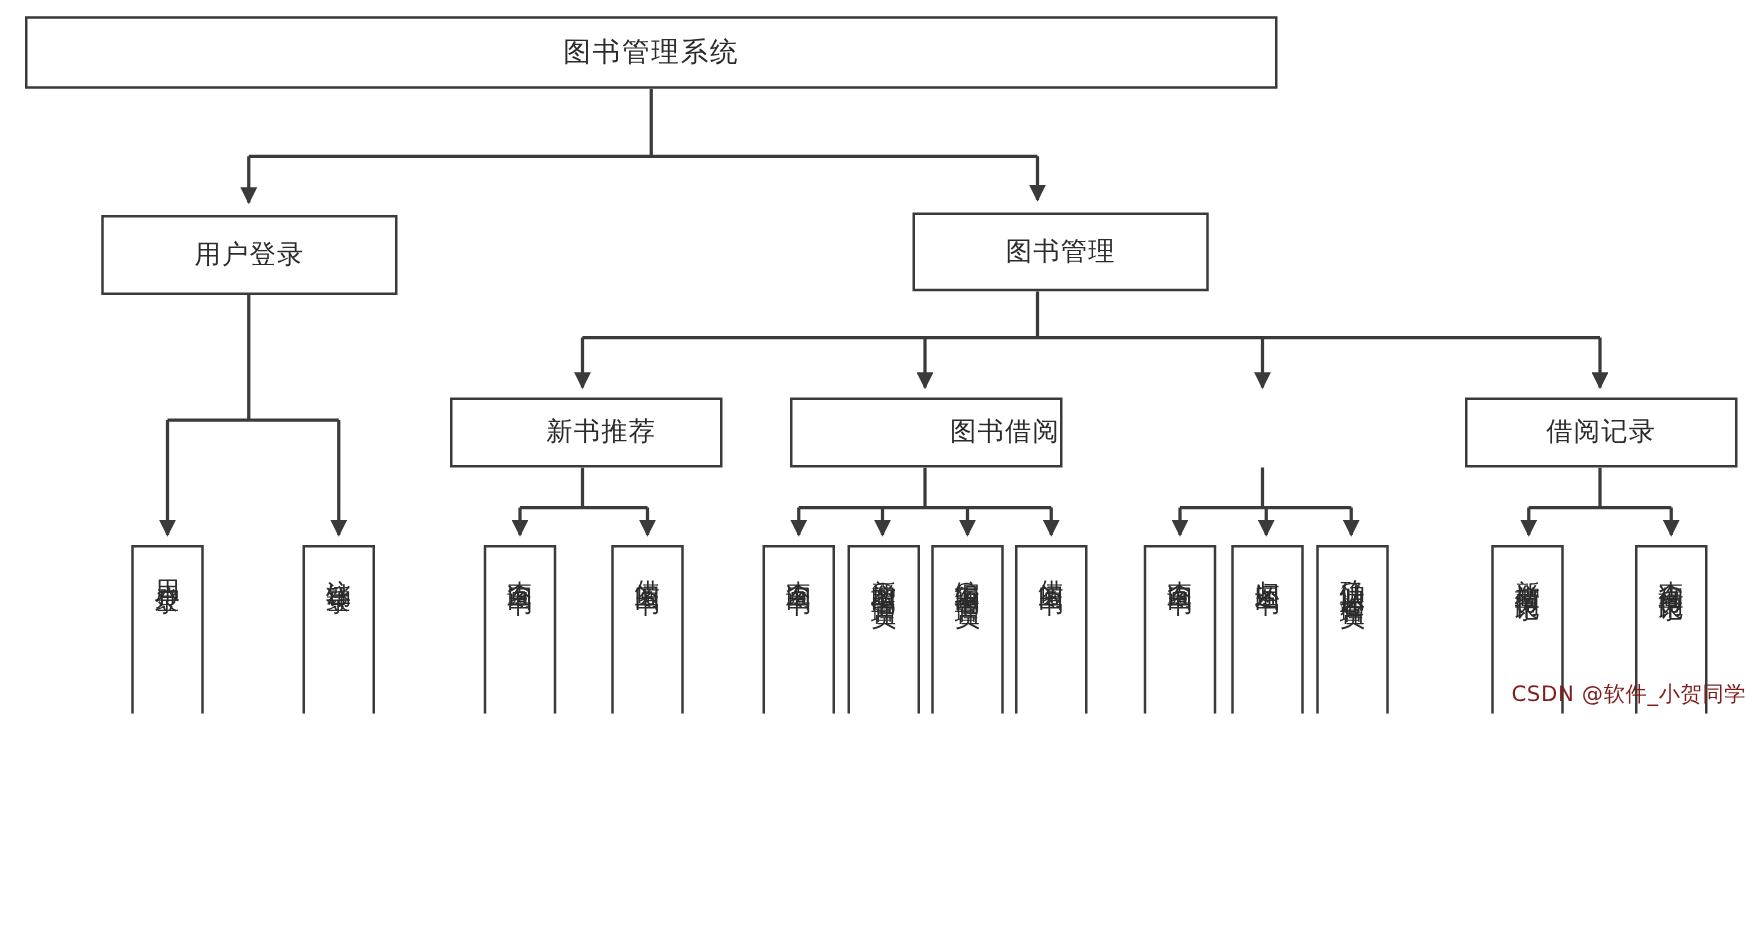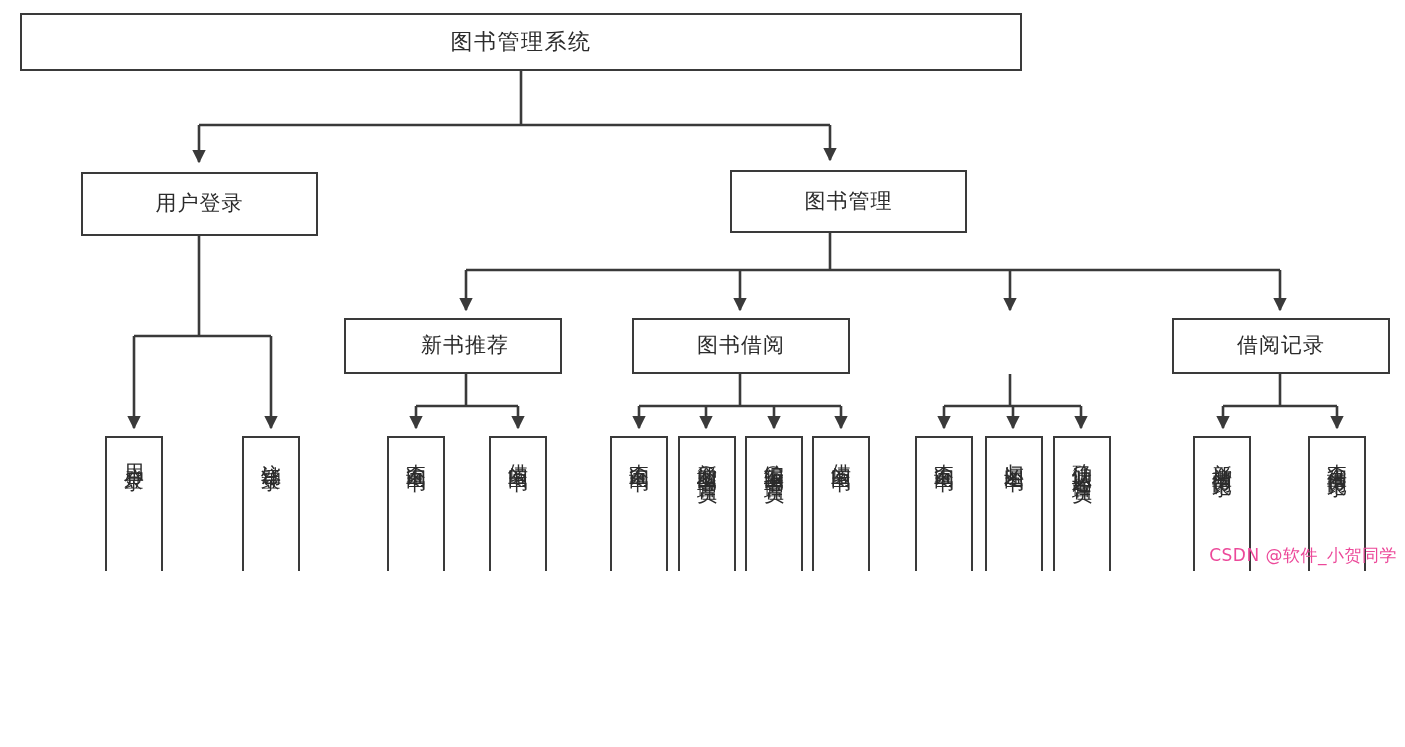--- a/index.html
+++ b/index.html
@@ -52,21 +52,21 @@
     white-space:nowrap;
     line-height:1.04;
     letter-spacing:3px;
     display:block;
   }
   .watermark{
     position:absolute;
     right:8px;
     bottom:4px;
     font-size:17px;
-    color:#ec4899;
+    color:#7f1d1d;
     letter-spacing:0.5px;
     white-space:nowrap;
     margin-left:22px;
   }
 </style>
 </head>
 <body>
 
 <div id="stage">
 
@@ -124,24 +124,24 @@
     <span>图书管理系统</span>
   </div>
 
   <div class="node h" style="left:81px;top:172px;width:237px;height:64px;">
     <span>用户登录</span>
   </div>
   <div class="node h" style="left:730px;top:170px;width:237px;height:63px;">
     <span>图书管理</span>
   </div>
 
-  <div class="node h" style="left:344px;top:318px;width:218px;height:56px;padding-left:24px;">
+  <div class="node h" style="left:360px;top:318px;width:218px;height:56px;padding-left:24px;">
     <span>新书推荐</span>
   </div>
-  <div class="node h" style="left:632px;top:318px;width:218px;height:56px;">
+  <div class="node h" style="left:632px;top:318px;width:218px;height:56px;justify-content:flex-end;">
     <span>图书借阅</span>
   </div>
   <div class="node h" style="left:1172px;top:318px;width:218px;height:56px;">
     <span>借阅记录</span>
   </div>
 
   <div class="node leaf" style="left:105px;top:436px;width:58px;height:298px;">
     <span class="vtext">用户登录</span>
   </div>
   <div class="node leaf" style="left:242px;top:436px;width:58px;height:298px;">

